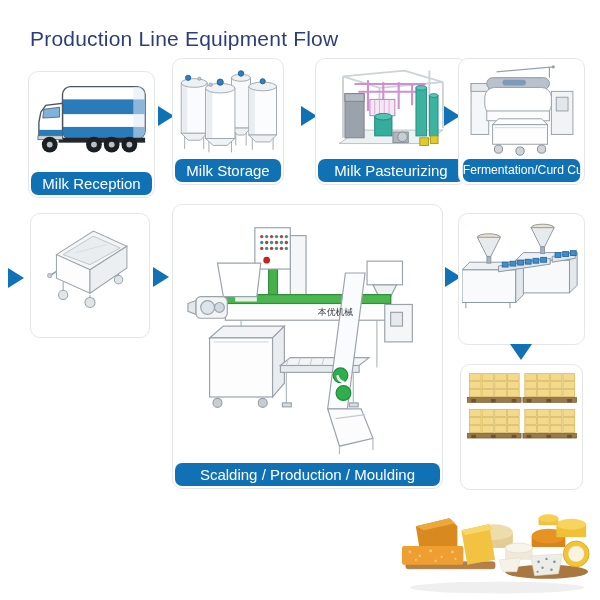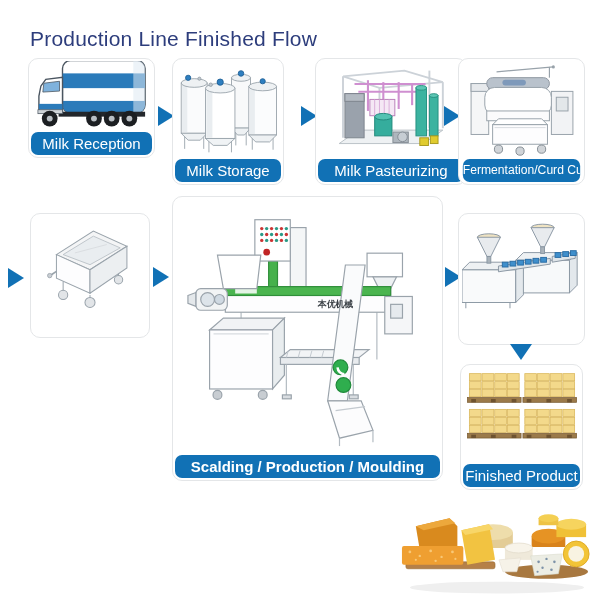--- a/index.html
+++ b/index.html
@@ -38,23 +38,23 @@
     border-width:16px 11px 0 11px;
     border-color:#1171b5 transparent transparent transparent;
   }
   .cheese-photo { position:absolute; left:398px; top:496px; width:198px; height:102px; }
 </style>
 </head>
 <body>
 
 <div class="canvas">
 
-  <div class="title">Production Line Finished Flow</div>
-
-  <div class="panel" style="left:28px;top:58px;width:127px;height:100px;">
+  <div class="title">Production Line Equipment Flow</div>
+
+  <div class="panel" style="left:28px;top:71px;width:127px;height:127px;">
     <div class="img">
       <svg width="118" height="94" viewBox="0 0 120 92">
         <defs>
             <clipPath id="tkc">
               <rect x="30" y="10" width="84" height="53" rx="8"></rect>
             </clipPath>
           </defs>
         <rect x="30" y="10" width="84" height="53" rx="8" fill="#ffffff" stroke="#4a5560" stroke-width="1.4"></rect>
         <g clip-path="url(#tkc)">
           <rect x="30" y="23" width="84" height="15" fill="#2b7bba"></rect>
@@ -219,21 +219,21 @@
         <polygon points="20,46 60,64 60,92 20,74" fill="#fdfdfe" stroke="#99a3ab" stroke-width="1.2"></polygon>
         <polygon points="60,64 104,36 104,62 60,92" fill="#eceff1" stroke="#99a3ab" stroke-width="1.2"></polygon>
         <line x1="14" y1="70" x2="20" y2="66" stroke="#99a3ab" stroke-width="2"></line>
         <circle cx="12" cy="71" r="2.6" fill="#c9ced3" stroke="#99a3ab"></circle>
       </svg>
     </div>
   </div>
 
   <div class="arrow-right" style="left:153px;top:267px;"></div>
 
-  <div class="panel" style="left:172px;top:196px;width:271px;height:285px;font-weight:bold;">
+  <div class="panel" style="left:172px;top:204px;width:271px;height:285px;">
     <div class="img">
       <svg width="258" height="248" viewBox="0 0 260 252">
         <g stroke="#9aa3ab" stroke-width="1.2" fill="#fbfcfd">
 
           <line x1="62" y1="112" x2="62" y2="160" stroke="#b2bac1"></line>
           <line x1="200" y1="112" x2="200" y2="160" stroke="#b2bac1"></line>
 
           <rect x="112" y="26" width="16" height="60" fill="#f4f6f7"></rect>
 
           <rect x="90" y="60" width="9" height="30" fill="#46b14c" stroke="#2f8f3a"></rect>
@@ -447,21 +447,20 @@
             <rect x="6" y="71" width="5" height="3.5"></rect>
               <rect x="27" y="71" width="5" height="3.5"></rect>
               <rect x="49" y="71" width="5" height="3.5"></rect>
             <rect x="65" y="71" width="5" height="3.5"></rect>
               <rect x="86" y="71" width="5" height="3.5"></rect>
               <rect x="108" y="71" width="5" height="3.5"></rect>
           </g>
         </g>
       </svg>
     </div>
-    <div class="step-label">Finished Product</div>
   </div>
 
   <div class="cheese-photo">
     <svg width="198" height="102" viewBox="0 0 200 102">
       <ellipse cx="100" cy="92" rx="88" ry="6" fill="#efefef"></ellipse>
       <rect x="8" y="66" width="90" height="7" rx="2" fill="#b58048" stroke="#96682f" stroke-width="0.6"></rect>
       <ellipse cx="150" cy="76" rx="42" ry="7" fill="#a87840"></ellipse>
 
       <polygon points="18,30 52,22 60,30 60,62 24,66" fill="#d98a1e"></polygon>
       <polygon points="18,30 52,22 58,27 26,34" fill="#eda83c"></polygon>

